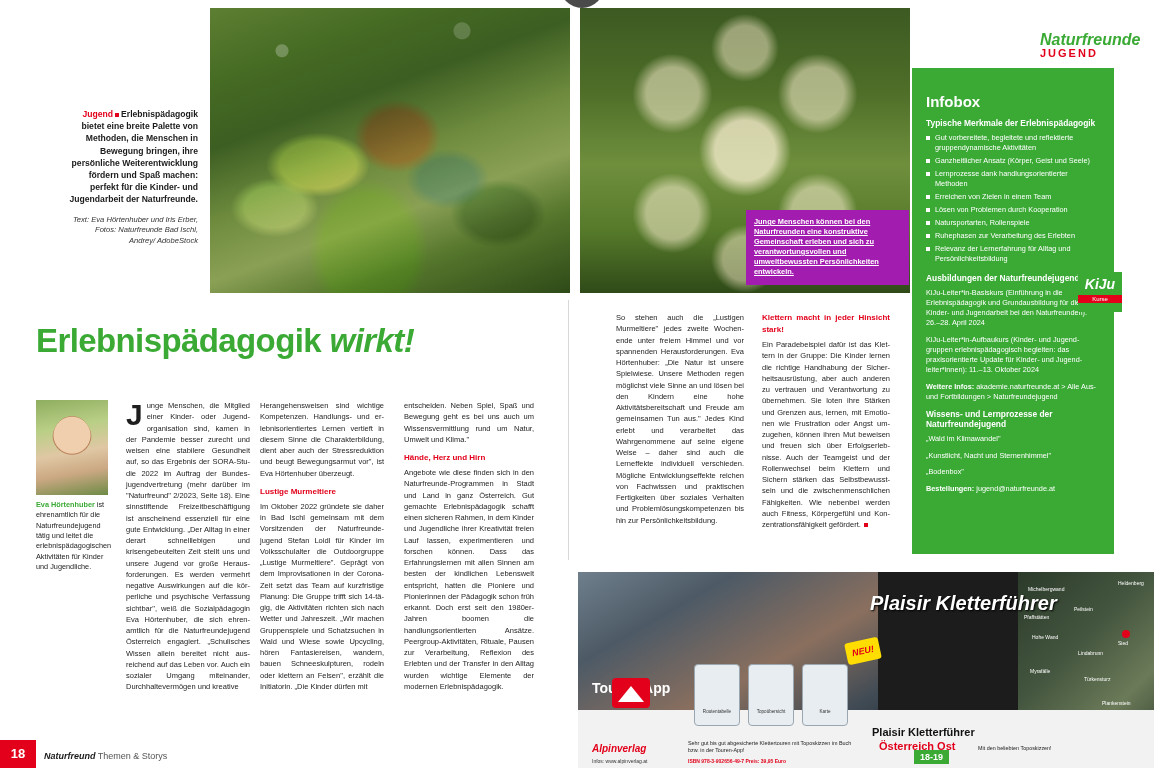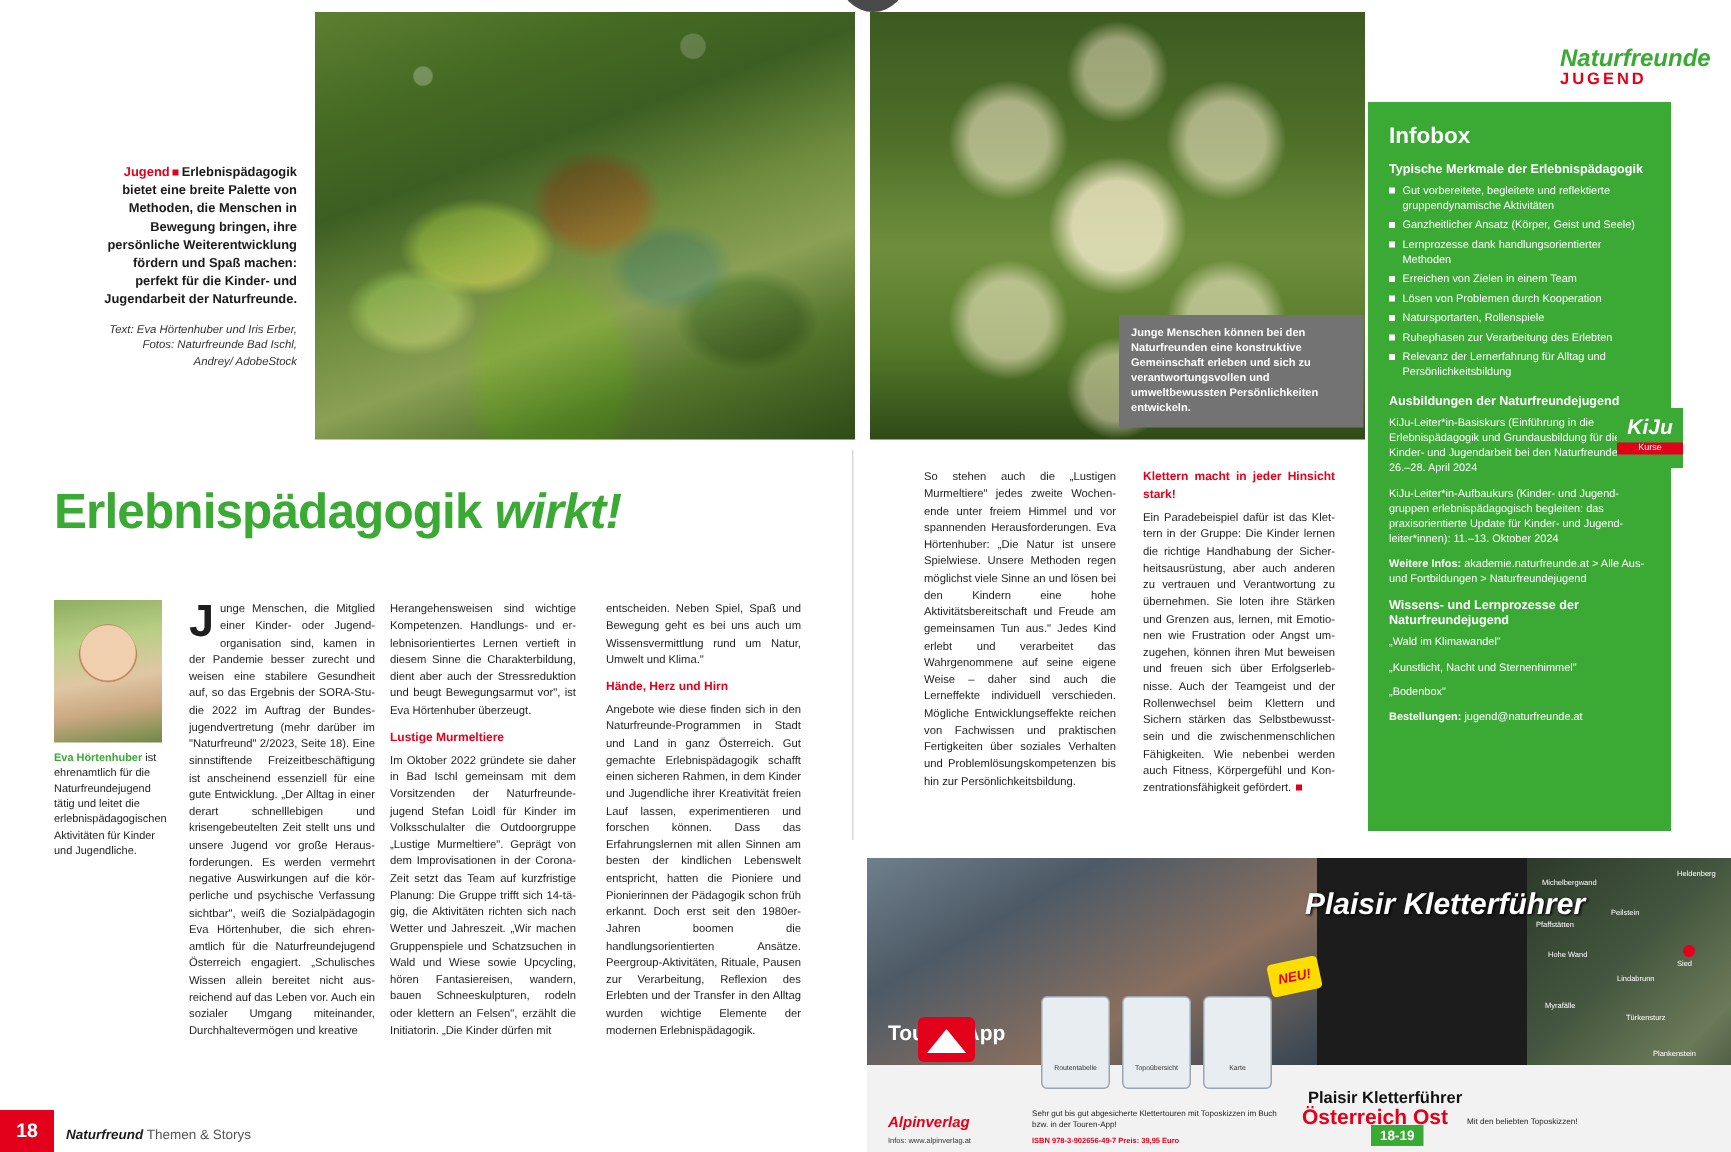--- a/index.html
+++ b/index.html
@@ -52,23 +52,23 @@
       radial-gradient(circle at 28% 72%, rgba(250,225,200,.55) 0 26px, transparent 40px),
       radial-gradient(circle at 72% 72%, rgba(250,225,200,.55) 0 26px, transparent 40px),
       radial-gradient(circle at 50% 14%, rgba(245,220,195,.5) 0 22px, transparent 34px),
       radial-gradient(circle at 50% 88%, rgba(245,220,195,.5) 0 22px, transparent 34px);
     mix-blend-mode:screen;
   }
 
   
   .photo-caption{
     position:absolute;left:746px;top:210px;width:163px;
-    background:#737373;color:#fff;
+    background:#a21caf;color:#fff;
     font-size:7.4px;line-height:1.35;font-weight:bold;
-    padding:7px 8px 8px 8px;box-sizing:border-box;
+    padding:7px 8px 8px 8px;box-sizing:border-box;text-decoration:underline;
   }
 
   
   .intro{
     position:absolute;left:68px;top:108px;width:130px;
     text-align:right;font-size:8.6px;line-height:1.42;font-weight:bold;color:#1b1b1b;
   }
   .intro .lead{color:#e2001a;}
   .intro .sq{display:inline-block;width:4px;height:4px;background:#e2001a;vertical-align:middle;margin:0 2px;}
   .intro-credit{
@@ -111,21 +111,21 @@
     float:left;font-size:30px;line-height:25px;font-weight:bold;
     padding:2px 4px 0 0;color:#1e1e1e;
   }
   .endsq{display:inline-block;width:4px;height:4px;background:#e2001a;margin-left:3px;}
 
   
   .infobox{
     position:absolute;left:912px;top:68px;width:202px;height:486px;
     background:#3aaa35;color:#fff;box-sizing:border-box;padding:14px 12px 10px 14px;
   }
-  .infobox h3{margin:0 0 8px 0;font-size:15px;}
+  .infobox h3{margin:11px 0 8px 0;font-size:15px;}
   .infobox h5{margin:0 0 5px 0;font-size:8.4px;}
   .infobox ul{margin:0 0 10px 0;padding:0;list-style:none;}
   .infobox li{
     position:relative;padding-left:9px;margin-bottom:3.5px;
     font-size:7.3px;line-height:1.32;
   }
   .infobox li:before{
     content:"";position:absolute;left:0;top:3px;width:4px;height:4px;background:#fff;
   }
   .infobox p{margin:0 0 7px 0;font-size:7.3px;line-height:1.36;}
@@ -184,21 +184,21 @@
   .ad-icon{
     position:absolute;left:34px;top:106px;width:38px;height:30px;background:#e2001a;border-radius:4px;
   }
   .ad-icon:after{
     content:"";position:absolute;left:6px;top:8px;width:0;height:0;
     border-left:13px solid transparent;border-right:13px solid transparent;border-bottom:16px solid #fff;
   }
   .ad-alpin{position:absolute;left:14px;bottom:14px;color:#e2001a;font-size:10px;font-weight:bold;font-style:italic;}
   .ad-alpin-sub{position:absolute;left:14px;bottom:4px;color:#333;font-size:5px;}
   .ad-plaisir{position:absolute;left:294px;bottom:30px;color:#111;font-size:11px;font-weight:bold;}
-  .ad-plaisir2{position:absolute;left:290px;bottom:16px;color:#e2001a;font-size:14px;font-weight:bold;text-align:center;}
+  .ad-plaisir2{position:absolute;left:301px;bottom:16px;color:#e2001a;font-size:11px;font-weight:bold;text-align:center;}
   .ad-pages{
     position:absolute;left:336px;bottom:4px;background:#3aaa35;color:#fff;font-size:9px;font-weight:bold;
     padding:2px 6px;
   }
   .ad-text1{position:absolute;left:110px;bottom:14px;color:#222;font-size:5.4px;width:170px;line-height:1.3;}
   .ad-text2{position:absolute;left:400px;bottom:16px;color:#222;font-size:5.4px;width:110px;line-height:1.3;}
   .ad-price{position:absolute;left:110px;bottom:4px;color:#e2001a;font-size:5px;font-weight:bold;}
 
   
   .footer{position:absolute;left:0;bottom:0;width:560px;height:28px;}

